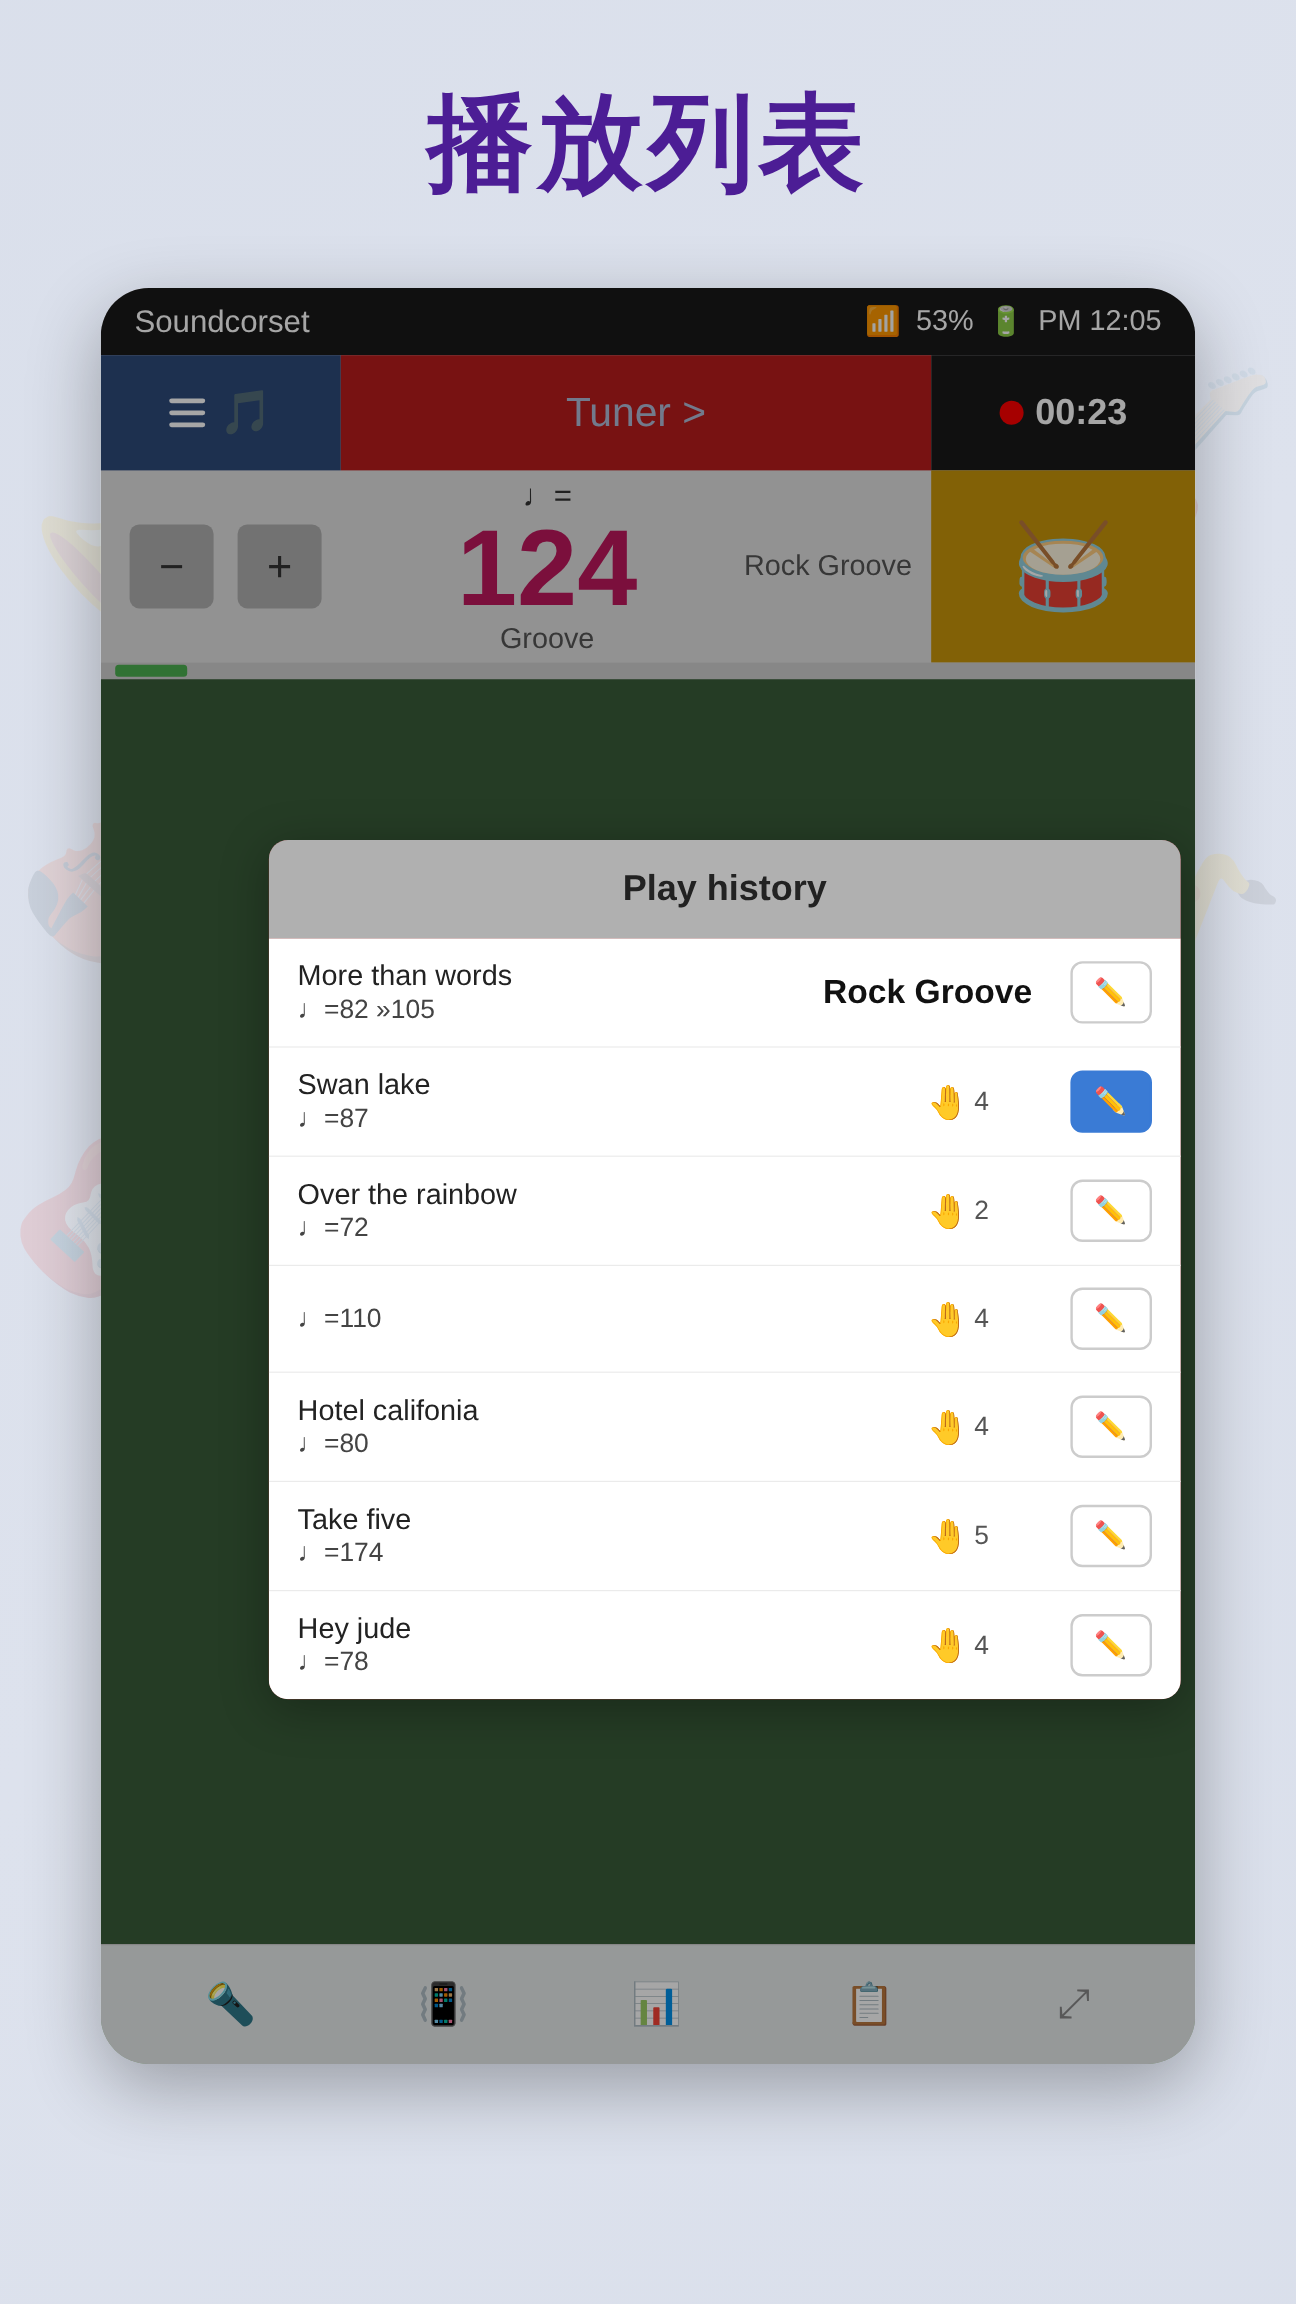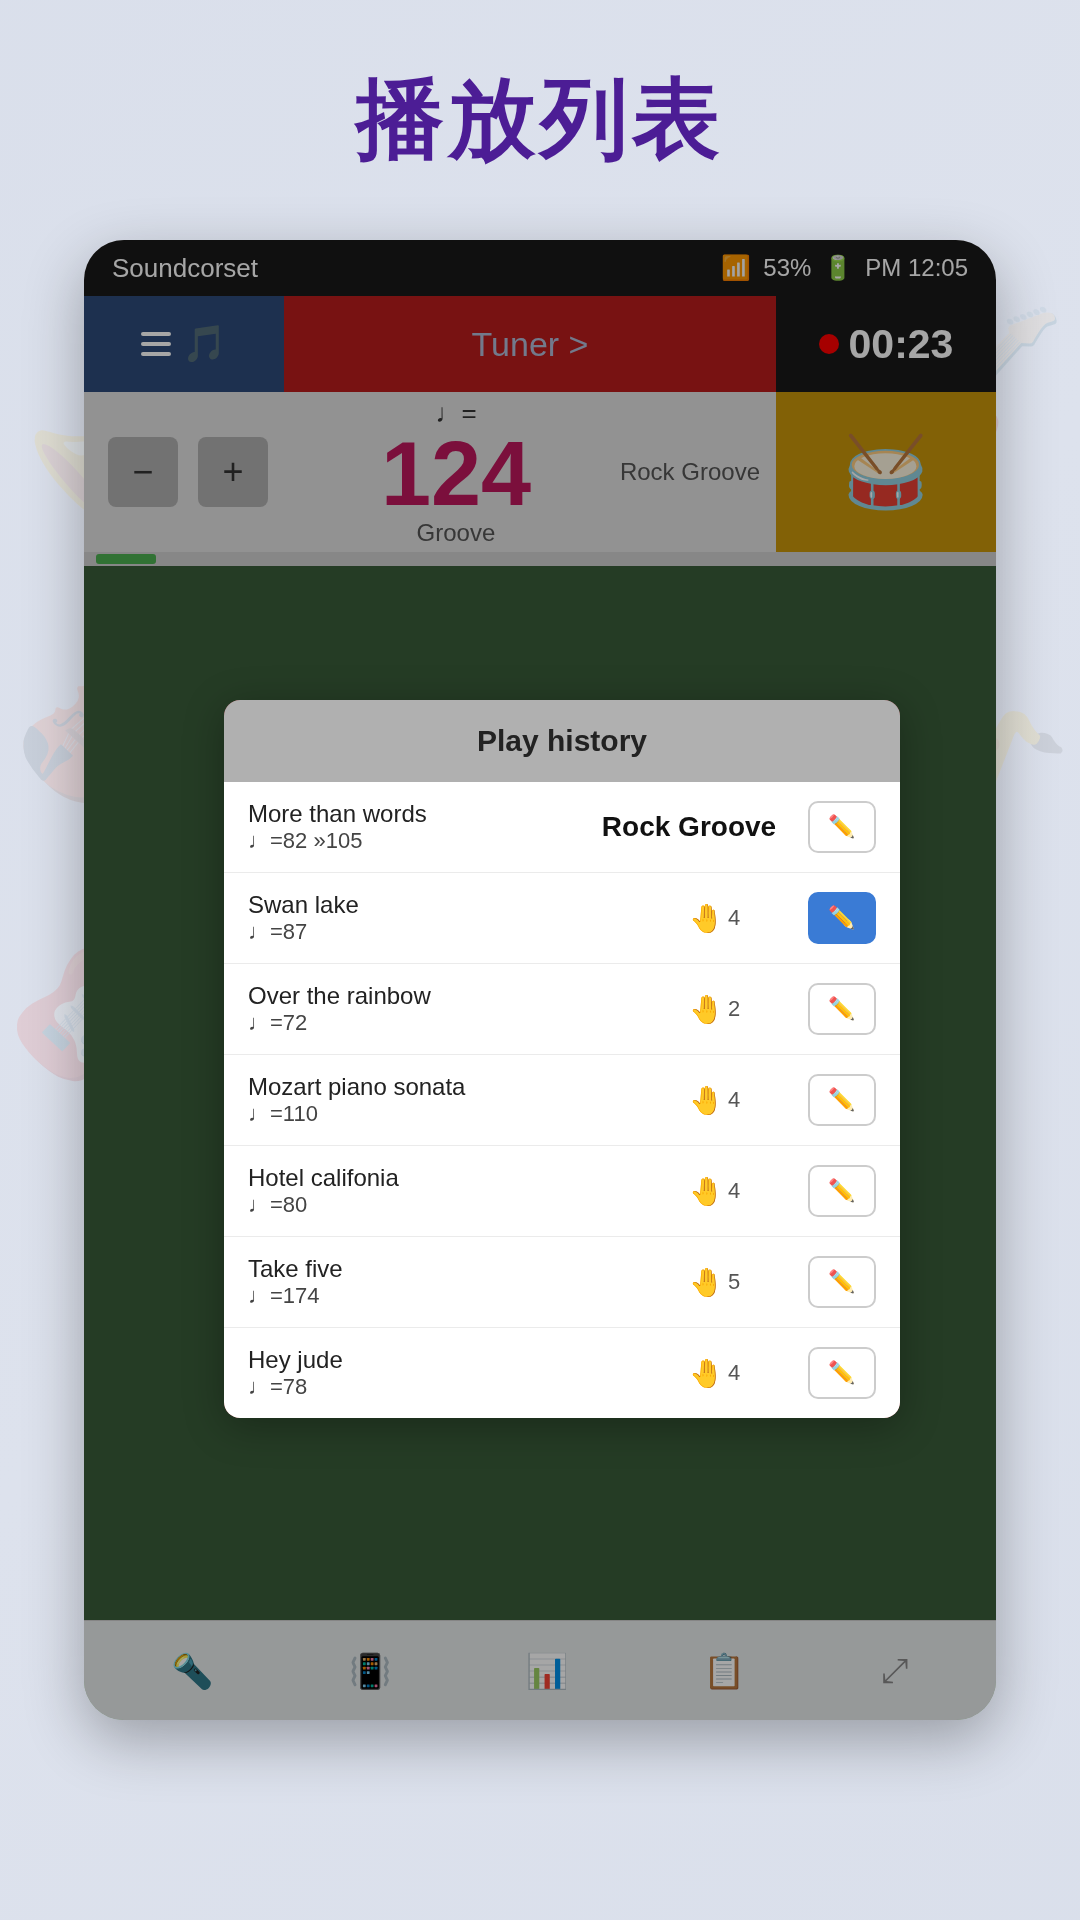--- a/index.html
+++ b/index.html
@@ -116,21 +116,21 @@
       gap: 10px;
     }
     .rec-dot {
       width: 20px;
       height: 20px;
       background: red;
       border-radius: 50%;
     }
     .timer-text {
       color: white;
-      font-size: 41px;
+      font-size: 30px;
       font-weight: bold;
     }
 
     
     .bpm-section {
       display: flex;
       height: 160px;
       background: #e0e0e0;
     }
     .bpm-controls {
@@ -215,21 +215,21 @@
       top: 0; left: 0; right: 0; bottom: 0;
       background: rgba(0,0,0,0.35);
       z-index: 10;
     }
 
     
     .modal {
       position: absolute;
       top: 460px;
       left: 140px;
-      width: 676px;
+      width: 760px;
       background: #7f1d1d;
       border-radius: 16px;
       overflow: hidden;
       z-index: 11;
       box-shadow: 0 8px 40px rgba(0,0,0,0.3);
     }
     .modal-title {
       background: #b0b0b0;
       padding: 24px 0;
       text-align: center;
@@ -452,21 +452,20 @@
           <span class="hand-icon">🤚</span>
           <span>2</span>
         </div>
         <div class="edit-btn">
           <span class="pencil-icon">✏️</span>
         </div>
       </div>
 
       <div class="modal-row">
         <div class="row-info">
-          <div class="row-title">Mozart piano sonata</div>
           <div class="row-bpm">♩=110</div>
         </div>
         <div class="row-beat">
           <span class="hand-icon">🤚</span>
           <span>4</span>
         </div>
         <div class="edit-btn">
           <span class="pencil-icon">✏️</span>
         </div>
       </div>

